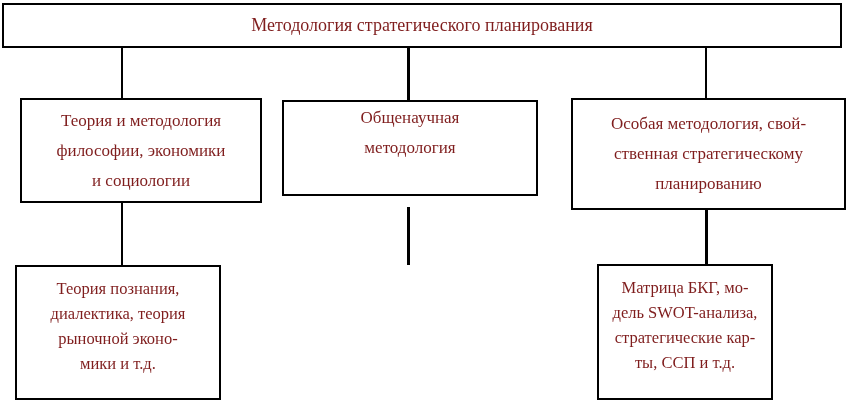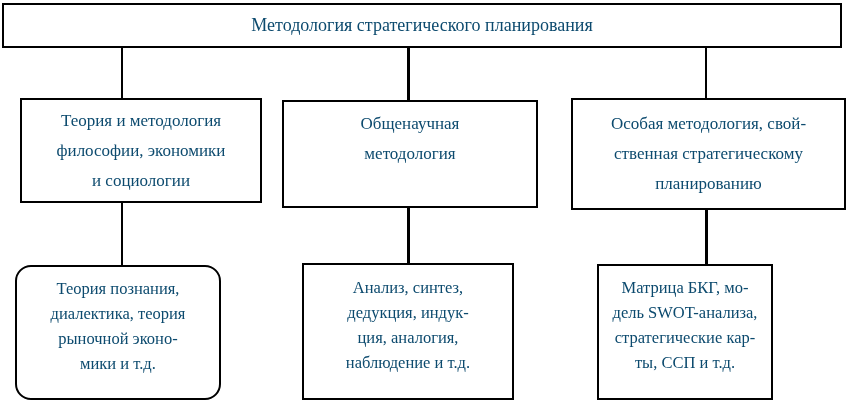--- a/index.html
+++ b/index.html
@@ -6,21 +6,21 @@
     margin: 0;
     padding: 0;
     background: #ffffff;
   }
   .diagram {
     position: relative;
     width: 855px;
     height: 405px;
     background: #ffffff;
     font-family: "Liberation Serif", serif;
-    color: #0c4a6e;
+    color: #7f1d1d;
     overflow: hidden;
   }
   .box {
     position: absolute;
     border: 2px solid #000000;
     background: #ffffff;
     box-sizing: border-box;
     display: flex;
     align-items: center;
     justify-content: center;
@@ -28,24 +28,24 @@
   }
   .box .txt {
     white-space: pre-line;
   }
   .root-box {
     left: 2px; top: 3px; width: 840px; height: 45px;
     font-size: 18px;
   }
   .mid-box { font-size: 17px; line-height: 30px; }
   .mid-box-1 { left: 20px;   top: 98px;  width: 242px; height: 105px; }
-  .mid-box-2 { left: 282px; top: 100px; width: 256px; height: 108px; padding-bottom: 31px; }
+  .mid-box-2 { left: 282px; top: 100px; width: 256px; height: 96px; padding-bottom: 31px; }
   .mid-box-3 { left: 571px; top: 98px;  width: 275px; height: 112px; }
   .leaf-box { font-size: 16.5px; line-height: 25px; padding-bottom: 14px; }
-  .leaf-box-1 { left: 15px;  top: 265px; width: 206px; height: 135px; border-radius: 16px; }
+  .leaf-box-1 { left: 15px;  top: 265px; width: 206px; height: 135px; }
   .leaf-box-2 { left: 302px; top: 263px; width: 212px; height: 137px; }
   .leaf-box-3 { left: 597px; top: 264px; width: 176px; height: 136px; }
   .connector {
     position: absolute;
     background: #000000;
   }
   .c-top-left    { left: 121px; top: 48px;  width: 2px; height: 51px; }
   .c-top-center  { left: 407px; top: 46px;  width: 3px; height: 55px; }
   .c-top-right   { left: 705px; top: 48px;  width: 2px; height: 51px; }
   .c-bot-left    { left: 121px; top: 202px; width: 2px; height: 64px; }
@@ -83,26 +83,20 @@
   <div class="connector c-bot-left"></div>
   <div class="connector c-bot-center"></div>
   <div class="connector c-bot-right"></div>
 
   <div class="box leaf-box leaf-box-1">
     <span class="txt">Теория познания,
 диалектика, теория
 рыночной эконо-
 мики и т.д.</span>
   </div>
-  <div class="box leaf-box leaf-box-2">
-    <span class="txt">Анализ, синтез,
-дедукция, индук-
-ция, аналогия,
-наблюдение и т.д.</span>
-  </div>
   <div class="box leaf-box leaf-box-3">
     <span class="txt">Матрица БКГ, мо-
 дель SWOT-анализа,
 стратегические кар-
 ты, ССП и т.д.</span>
   </div>
 
 </div>
 
 </body></html>

